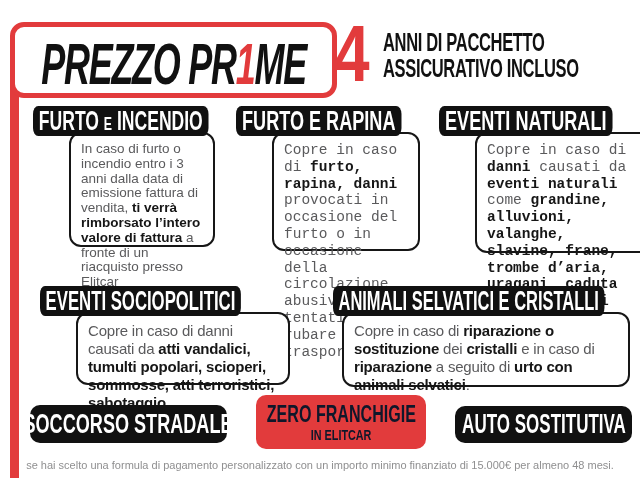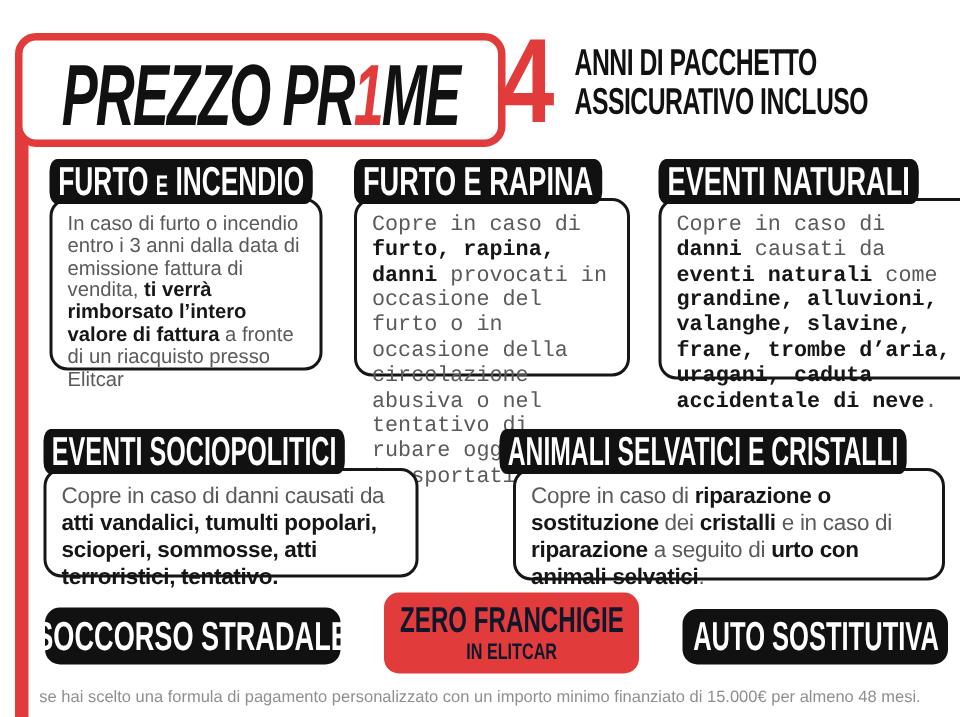--- a/index.html
+++ b/index.html
@@ -23,21 +23,21 @@
   .subtitle div{font-weight:700;font-size:25px;line-height:26px;color:var(--black);
                 white-space:nowrap;transform:scaleX(0.66);transform-origin:left center;letter-spacing:-0.5px;}
 
   
   .card{position:absolute;z-index:1;}
   .chip{position:absolute;top:0;left:0;background:var(--black);color:#fff;border-radius:8px;
         height:30px;line-height:30px;padding:0 9px;font-weight:700;font-size:27px;
         white-space:nowrap;transform-origin:left center;z-index:3;font-variant:small-caps;}
   .s65{transform:scaleX(0.65);} .s67{transform:scaleX(0.67);} .s62{transform:scaleX(0.62);} .s61{transform:scaleX(0.61);}
   .card-body{margin-top:26px;background:#fff;border:2.5px solid #161616;border-radius:12px;
-             padding:8px 9px 6px 10px;color:var(--body);position:relative;z-index:1;}
+             padding:8px 9px 6px 10px;color:var(--body);position:relative;z-index:1;margin-left:36px;}
   .card-body .b{font-weight:700;color:#161616;}
   .t1{font-size:13.5px;line-height:14.8px;}
   .t2{font-size:14.5px;line-height:16.8px;font-family:Liberation Mono, monospace;}
   .t3{font-size:15px;line-height:17.9px;letter-spacing:-0.2px;}
 
   
   .badge{position:absolute;background:var(--black);color:#ffffff;border-radius:10px;
          display:flex;align-items:center;justify-content:center;z-index:1;}
   .badge span{font-weight:700;font-size:27px;white-space:nowrap;transform-origin:center center;}
   .badge-red{position:absolute;background:var(--red);color:#0f172a;border-radius:10px;
@@ -75,23 +75,23 @@
   <div class="card" style="left:236px;top:106px;width:184px;">
     <div class="chip s67">FURTO E RAPINA</div>
     <div class="card-body t2" style="height:101px;"><span>Copre in caso di </span><span class="b">furto, rapina, danni</span><span> provocati in occasione del furto o in occasione della circolazione abusiva o nel tentativo di rubare oggetti trasportati</span></div>
   </div>
 
   <div class="card" style="left:439px;top:106px;width:212px;">
     <div class="chip s67">EVENTI NATURALI</div>
     <div class="card-body t2" style="height:103px;"><span>Copre in caso di </span><span class="b">danni</span><span> causati da </span><span class="b">eventi naturali</span><span> come </span><span class="b">grandine, alluvioni, valanghe, slavine, frane, trombe d’aria, uragani, caduta accidentale di neve</span><span>.</span></div>
   </div>
 
-  <div class="card" style="left:29px;top:286px;width:250px;">
+  <div class="card" style="left:40px;top:286px;width:250px;">
     <div class="chip s62">EVENTI SOCIOPOLITICI</div>
-    <div class="card-body t3" style="height:55px;"><span>Copre in caso di danni causati da </span><span class="b">atti vandalici, tumulti popolari, scioperi, sommosse, atti terroristici, tentativo.</span></div>
+    <div class="card-body t3" style="height:55px;"><span>Copre in caso di danni causati da </span><span class="b">atti vandalici, tumulti popolari, scioperi, sommosse, atti terroristici, sabotaggio.</span></div>
   </div>
 
   <div class="card" style="left:333px;top:286px;width:297px;">
     <div class="chip s61">ANIMALI SELVATICI E CRISTALLI</div>
     <div class="card-body t3" style="height:57px;margin-left:9px;"><span>Copre in caso di </span><span class="b">riparazione o sostituzione</span><span> dei </span><span class="b">cristalli</span><span> e in caso di </span><span class="b">riparazione</span><span> a seguito di </span><span class="b">urto con animali selvatici</span><span>.</span></div>
   </div>
 
   <div class="badge" style="left:30px;top:405px;width:197px;height:38px;">
     <span class="sc67">SOCCORSO STRADALE</span>
   </div>

